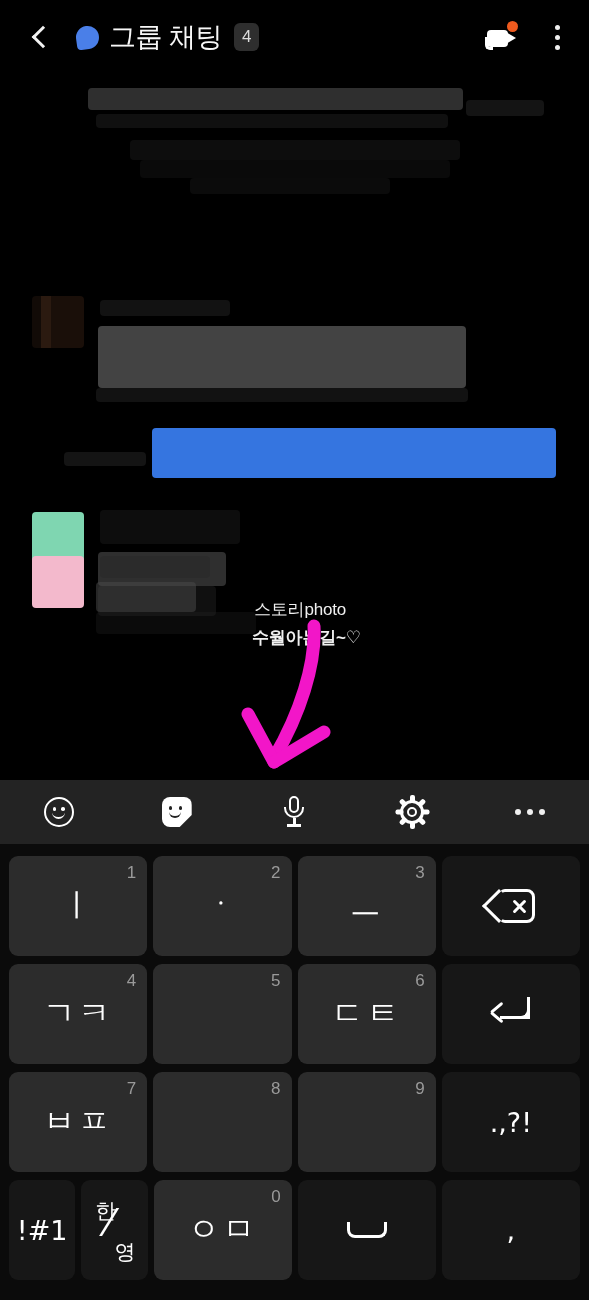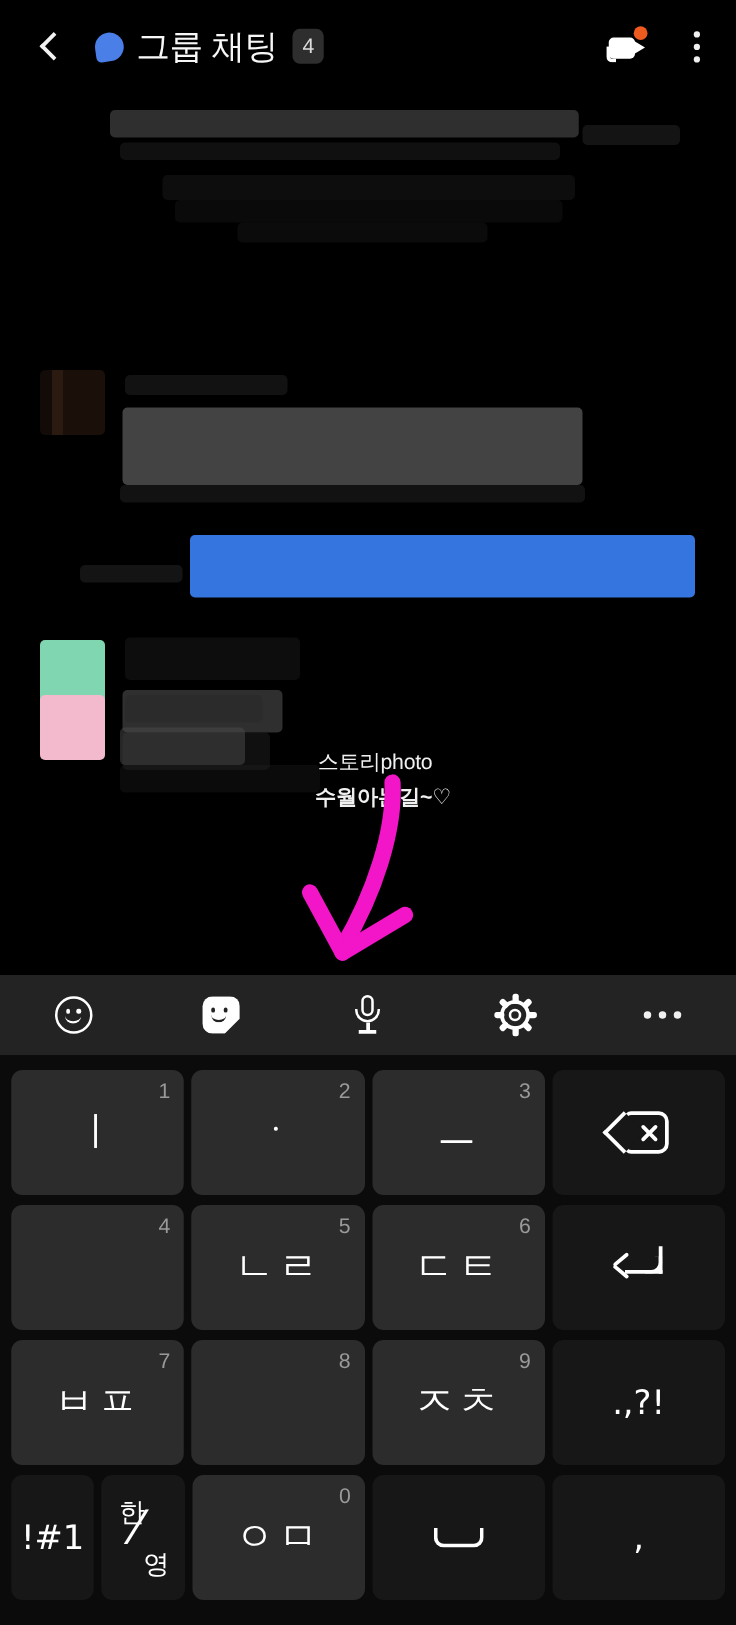--- a/index.html
+++ b/index.html
@@ -473,24 +473,24 @@
             <span class="body"></span>
             <span class="tip"></span>
             <span class="x1"></span>
             <span class="x2"></span>
           </span>
         </div>
       </div>
       <div class="kb-row">
         <div class="key lit" style="flex: 1 1 0px;">
           <span class="num">4</span>
+          <span class="glyph">ㄱㅋ</span>
         </div>
         <div class="key lit" style="flex: 1 1 0px;">
           <span class="num">5</span>
-          <span class="glyph">ㄴㄹ</span>
         </div>
         <div class="key lit" style="flex: 1 1 0px;">
           <span class="num">6</span>
           <span class="glyph">ㄷㅌ</span>
         </div>
         <div class="key dark" style="flex: 1 1 0px;">
           <span class="enter-icon">
             <span class="v"></span>
             <span class="corner"></span>
             <span class="h"></span>
@@ -502,21 +502,20 @@
       <div class="kb-row">
         <div class="key lit" style="flex: 1 1 0px;">
           <span class="num">7</span>
           <span class="glyph">ㅂㅍ</span>
         </div>
         <div class="key lit" style="flex: 1 1 0px;">
           <span class="num">8</span>
         </div>
         <div class="key lit" style="flex: 1 1 0px;">
           <span class="num">9</span>
-          <span class="glyph">ㅈㅊ</span>
         </div>
         <div class="key dark" style="flex: 1 1 0px;">
           <span class="glyph sm">.,?!</span>
         </div>
       </div>
       <div class="kb-row">
         <div class="key dark" style="flex: 0.48 1 0px;">
           <span class="glyph sm">!#1</span>
         </div>
         <div class="key dark" style="flex: 0.48 1 0px;">

